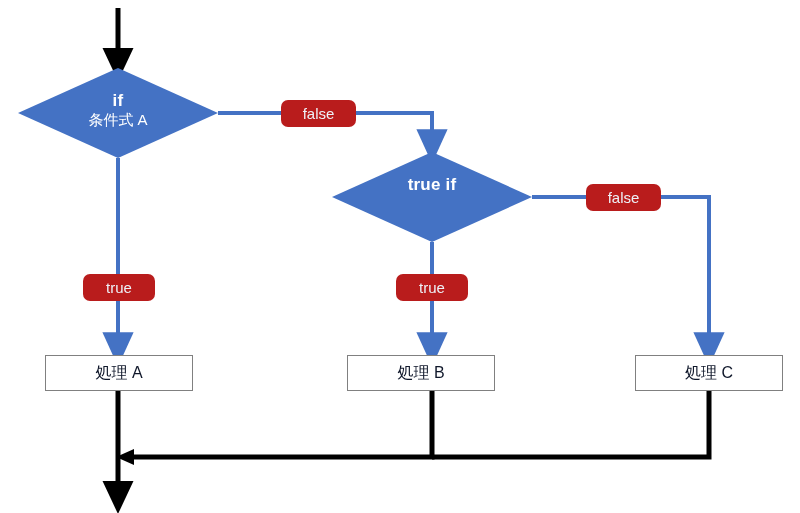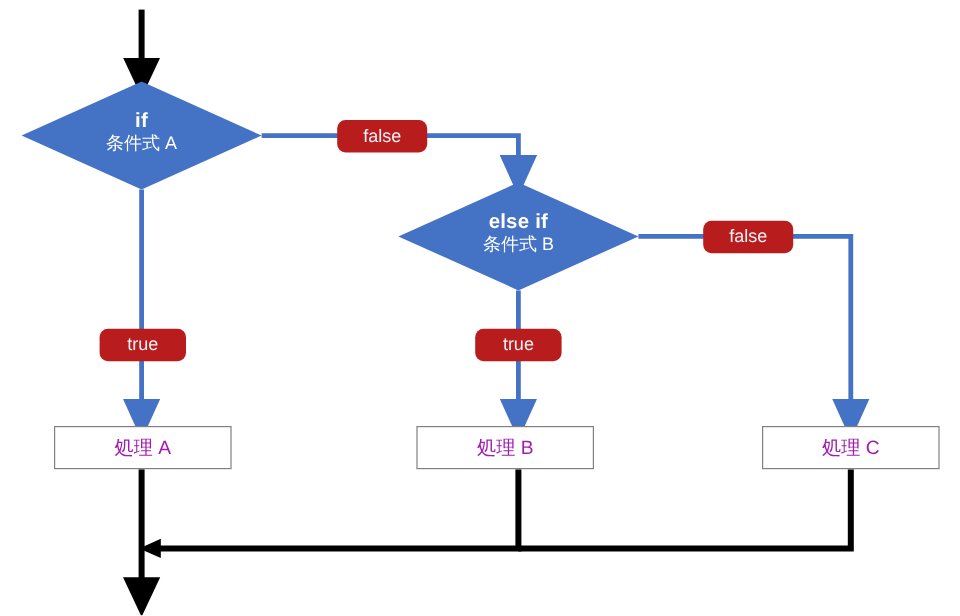--- a/index.html
+++ b/index.html
@@ -56,21 +56,21 @@
   }
   .proc-box {
     position: absolute;
     background: #ffffff;
     border: 1px solid #808080;
     box-sizing: border-box;
     display: flex;
     align-items: center;
     justify-content: center;
     font-size: 16px;
-    color: #a21caf;
+    color: #0f172a;
   }
 </style>
 </head>
 <body>
 
 <div id="canvas">
 
   <svg id="flow-svg" viewBox="0 0 800 513">
     <defs>
       <marker id="arrowBlue" markerWidth="9" markerHeight="9" refX="4.2" refY="4.5" orient="auto" markerUnits="strokeWidth">
@@ -103,22 +103,21 @@
 
     <line x1="118" y1="391" x2="118" y2="497" stroke="#000000" stroke-width="5" marker-end="url(#arrowBlack)"></line>
   </svg>
 
   <div class="diamond-label" style="left:18px; top:90px; width:200px;">
     <span class="kw">if</span>
     <span class="cond">条件式 A</span>
   </div>
 
   <div class="diamond-label" style="left:332px; top:174px; width:200px;">
-    <span class="kw">else if</span>
-    <span class="cond">条件式 B</span>
+    <span class="kw">true if</span>
   </div>
 
   <div class="badge" style="left:281px; top:100px; width:75px; height:27px;">
     <span>false</span>
   </div>
 
   <div class="badge" style="left:586px; top:184px; width:75px; height:27px;">
     <span>false</span>
   </div>
 

